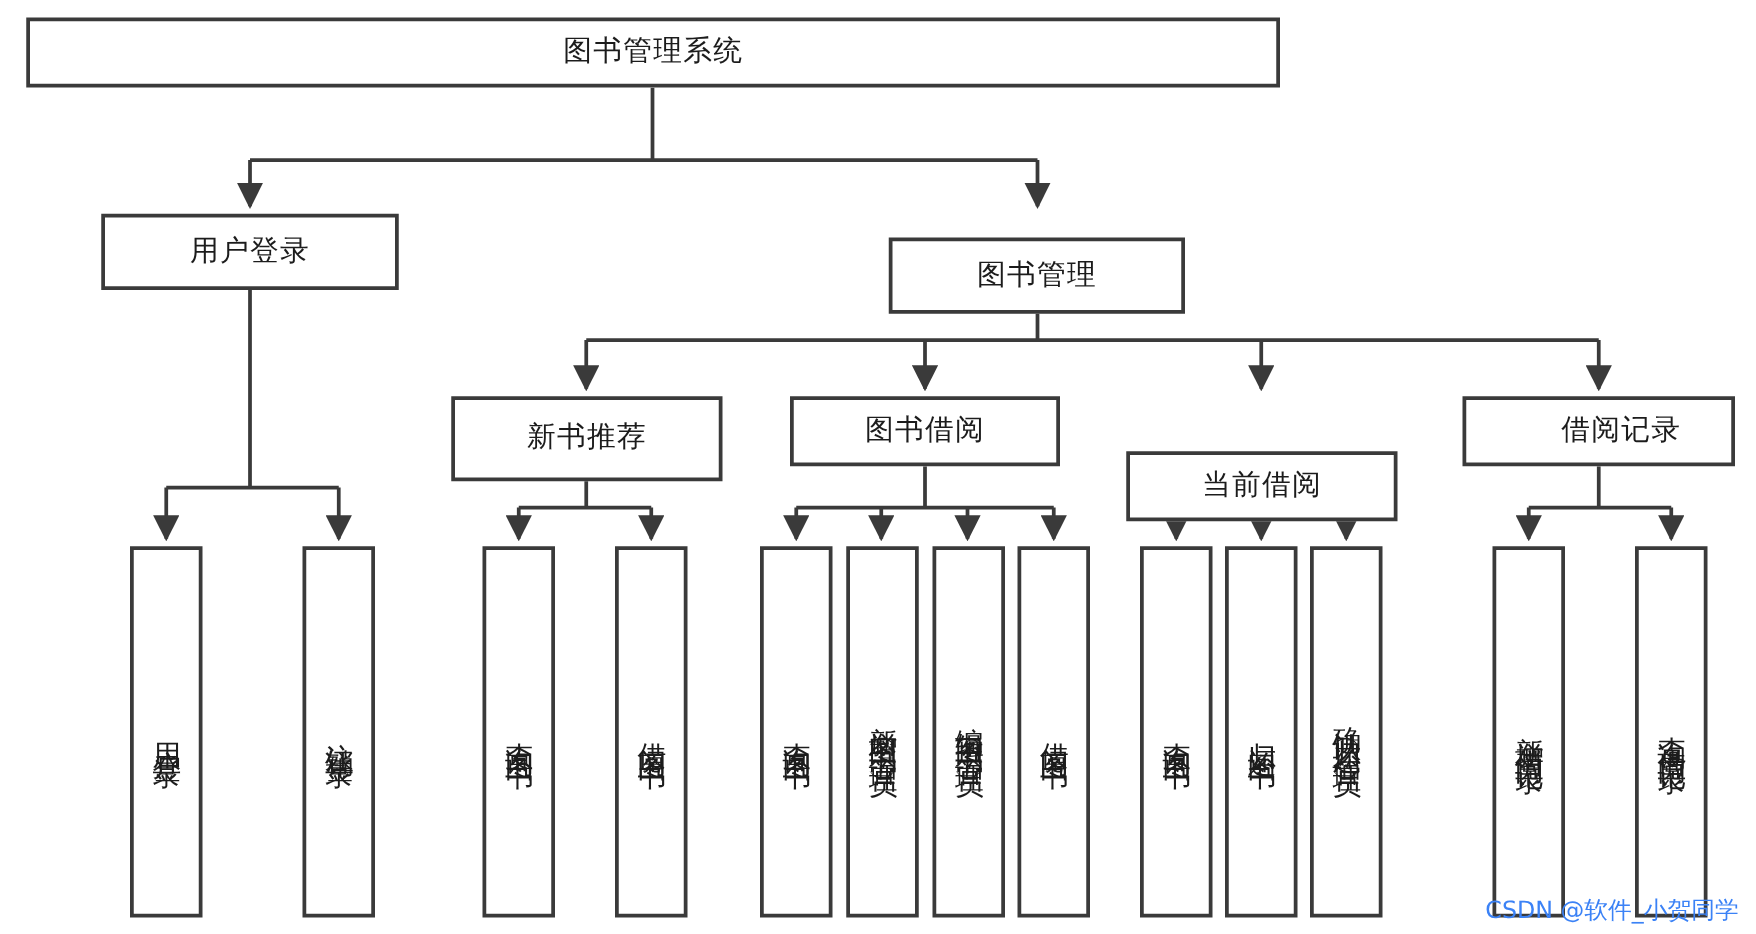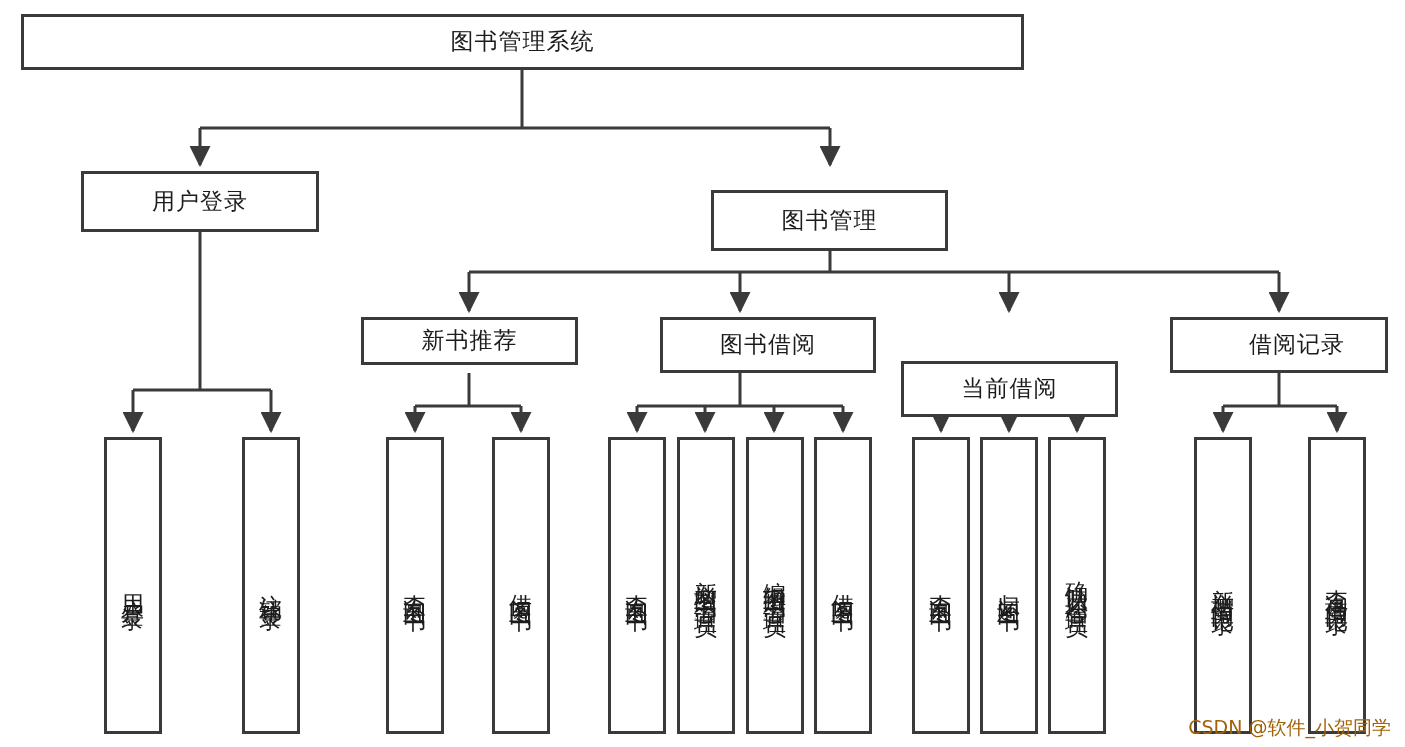--- a/index.html
+++ b/index.html
@@ -57,21 +57,21 @@
     top: 0;
     width: 1405px;
     height: 747px;
     pointer-events: none;
   }
   .watermark {
     position: absolute;
     right: 14px;
     bottom: 6px;
     font-size: 19px;
-    color: #a16207;
+    color: #3b82f6;
     white-space: nowrap;
     font-family: "DejaVu Sans", "Liberation Sans", sans-serif;
   }
 </style>
 </head>
 <body>
 
 <div id="canvas">
 
   <svg class="edges" viewBox="0 0 1405 747">
@@ -128,24 +128,24 @@
     <span class="nlabel">图书管理系统</span>
   </div>
 
   <div class="node horiz" style="left:81px; top:171px; width:238px; height:61px;">
     <span class="nlabel">用户登录</span>
   </div>
   <div class="node horiz" style="left:711px; top:171px; width:237px; height:61px;margin-top:19px;">
     <span class="nlabel">图书管理</span>
   </div>
 
-  <div class="node horiz" style="left:361px; top:317px; width:217px; height:48px;">
+  <div class="node horiz" style="left:361px; top:317px; width:217px; height:68px;">
     <span class="nlabel">新书推荐</span>
   </div>
-  <div class="node horiz" style="left:660px; top:317px; width:216px; height:56px;">
+  <div class="node horiz" style="left:632px; top:317px; width:216px; height:56px;">
     <span class="nlabel">图书借阅</span>
   </div>
   <div class="node horiz" style="left:901px; top:317px; width:217px; height:56px;margin-top:44px;">
     <span class="nlabel">当前借阅</span>
   </div>
   <div class="node horiz" style="left:1170px; top:317px; width:218px; height:56px;padding-left:36px;">
     <span class="nlabel">借阅记录</span>
   </div>
 
   <div class="node vert" style="left:104px; top:437px; width:58px; height:297px;">

